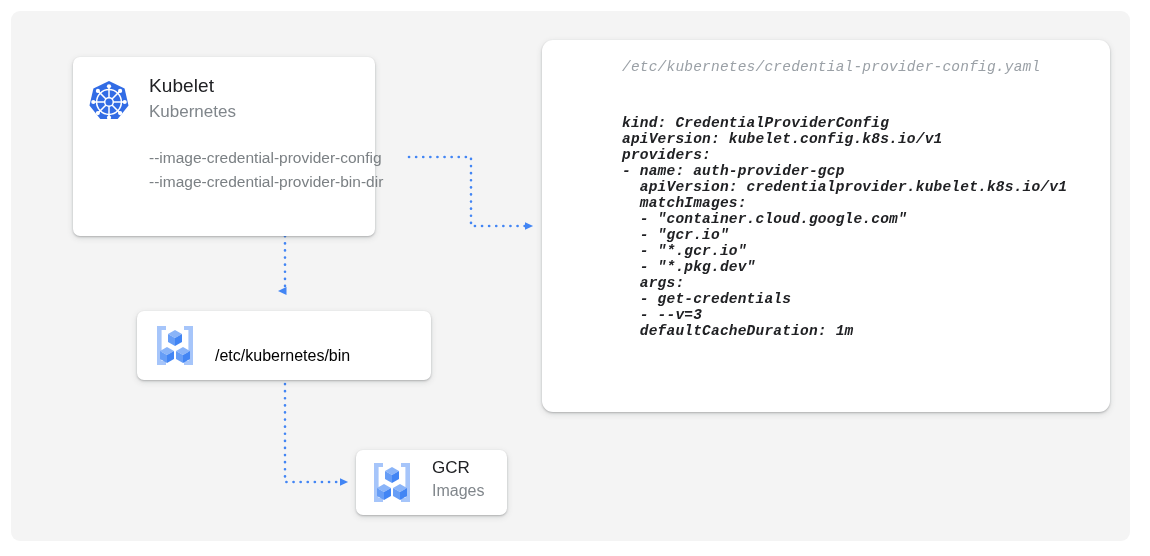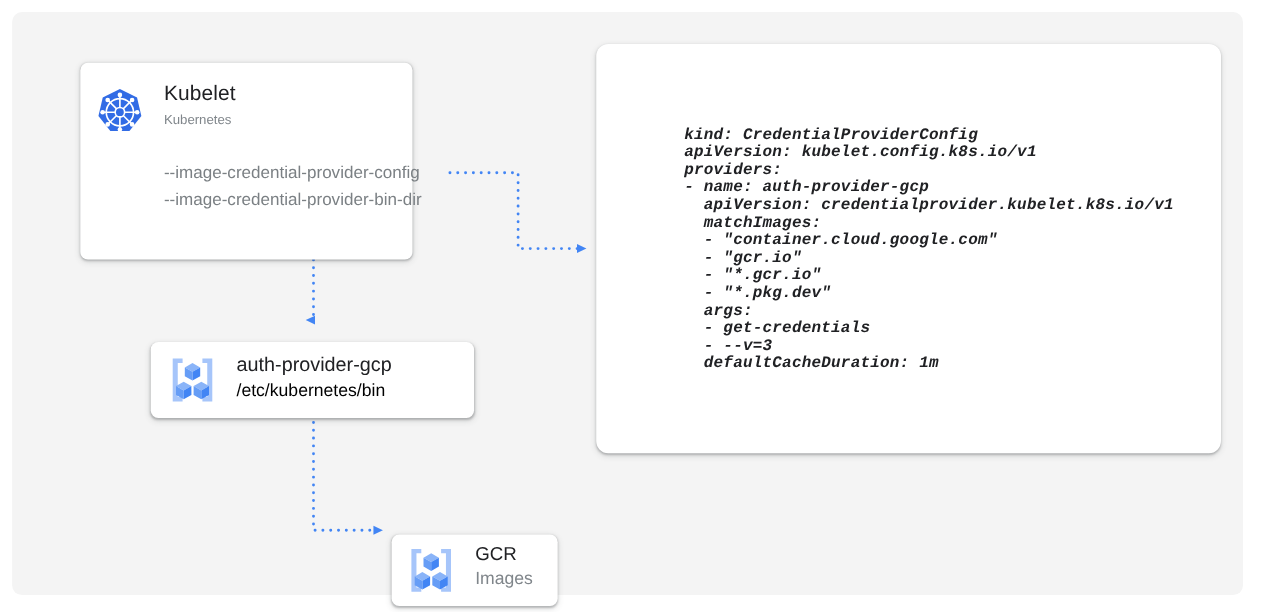--- a/index.html
+++ b/index.html
@@ -60,21 +60,21 @@
     top: 18px;
     font-size: 19px;
     color: #202124;
     letter-spacing: .1px;
     white-space: nowrap;
   }
   #kubelet-subtitle {
     position: absolute;
     left: 76px;
     top: 45px;
-    font-size: 12px;
+    font-size: 17px;
     color: #80868b;
     white-space: nowrap;
   }
   .kubelet-flag {
     position: absolute;
     left: 76px;
     font-size: 15.5px;
     color: #7b8084;
     white-space: nowrap;
   }
@@ -111,21 +111,20 @@
     color: #000000;
     white-space: nowrap;
   }
 
   
   #gcr-card {
     left: 356px;
     top: 450px;
     width: 151px;
     height: 65px;
-    margin-top: 36px;
   }
   #gcr-icon {
     position: absolute;
     left: 12px;
     top: 10px;
     width: 48px;
     height: 45px;
   }
   #gcr-title {
     position: absolute;
@@ -262,21 +261,20 @@
         <polygon points="16,24 23,28 16,32 9,28" fill="#8ab4f8"></polygon>
         <polygon points="9,28 16,32 16,40 9,36" fill="#669df6"></polygon>
         <polygon points="23,28 23,36 16,40 16,32" fill="#4285f4"></polygon>
       </g>
       <g>
         <polygon points="32,24 39,28 32,32 25,28" fill="#8ab4f8"></polygon>
         <polygon points="25,28 32,32 32,40 25,36" fill="#669df6"></polygon>
         <polygon points="39,28 39,36 32,40 32,32" fill="#4285f4"></polygon>
       </g>
     </svg>
-    <div id="auth-title">auth-provider-gcp</div>
     <div id="auth-subtitle">/etc/kubernetes/bin</div>
   </div>
 
   <div class="card" id="gcr-card">
     <svg id="gcr-icon" viewBox="0 0 48 45">
       <path d="M15,3 L6,3 L6,42 L15,42 L15,38 L10.6,38 L10.6,7 L15,7 Z" fill="#a6c5fa"></path>
       <path d="M33,3 L42,3 L42,42 L33,42 L33,38 L37.4,38 L37.4,7 L33,7 Z" fill="#a6c5fa"></path>
       <g>
         <polygon points="24,7 31,11 24,15 17,11" fill="#8ab4f8"></polygon>
         <polygon points="17,11 24,15 24,23 17,19" fill="#669df6"></polygon>
@@ -291,20 +289,21 @@
         <polygon points="32,24 39,28 32,32 25,28" fill="#8ab4f8"></polygon>
         <polygon points="25,28 32,32 32,40 25,36" fill="#669df6"></polygon>
         <polygon points="39,28 39,36 32,40 32,32" fill="#4285f4"></polygon>
       </g>
     </svg>
     <div id="gcr-title">GCR</div>
     <div id="gcr-subtitle">Images</div>
   </div>
 
   <div class="card" id="yaml-card">
+    <div id="yaml-path">/etc/kubernetes/credential-provider-config.yaml</div>
     <pre id="yaml-body">kind: CredentialProviderConfig
 apiVersion: kubelet.config.k8s.io/v1
 providers:
 - name: auth-provider-gcp
   apiVersion: credentialprovider.kubelet.k8s.io/v1
   matchImages:
   - "container.cloud.google.com"
   - "gcr.io"
   - "*.gcr.io"
   - "*.pkg.dev"

